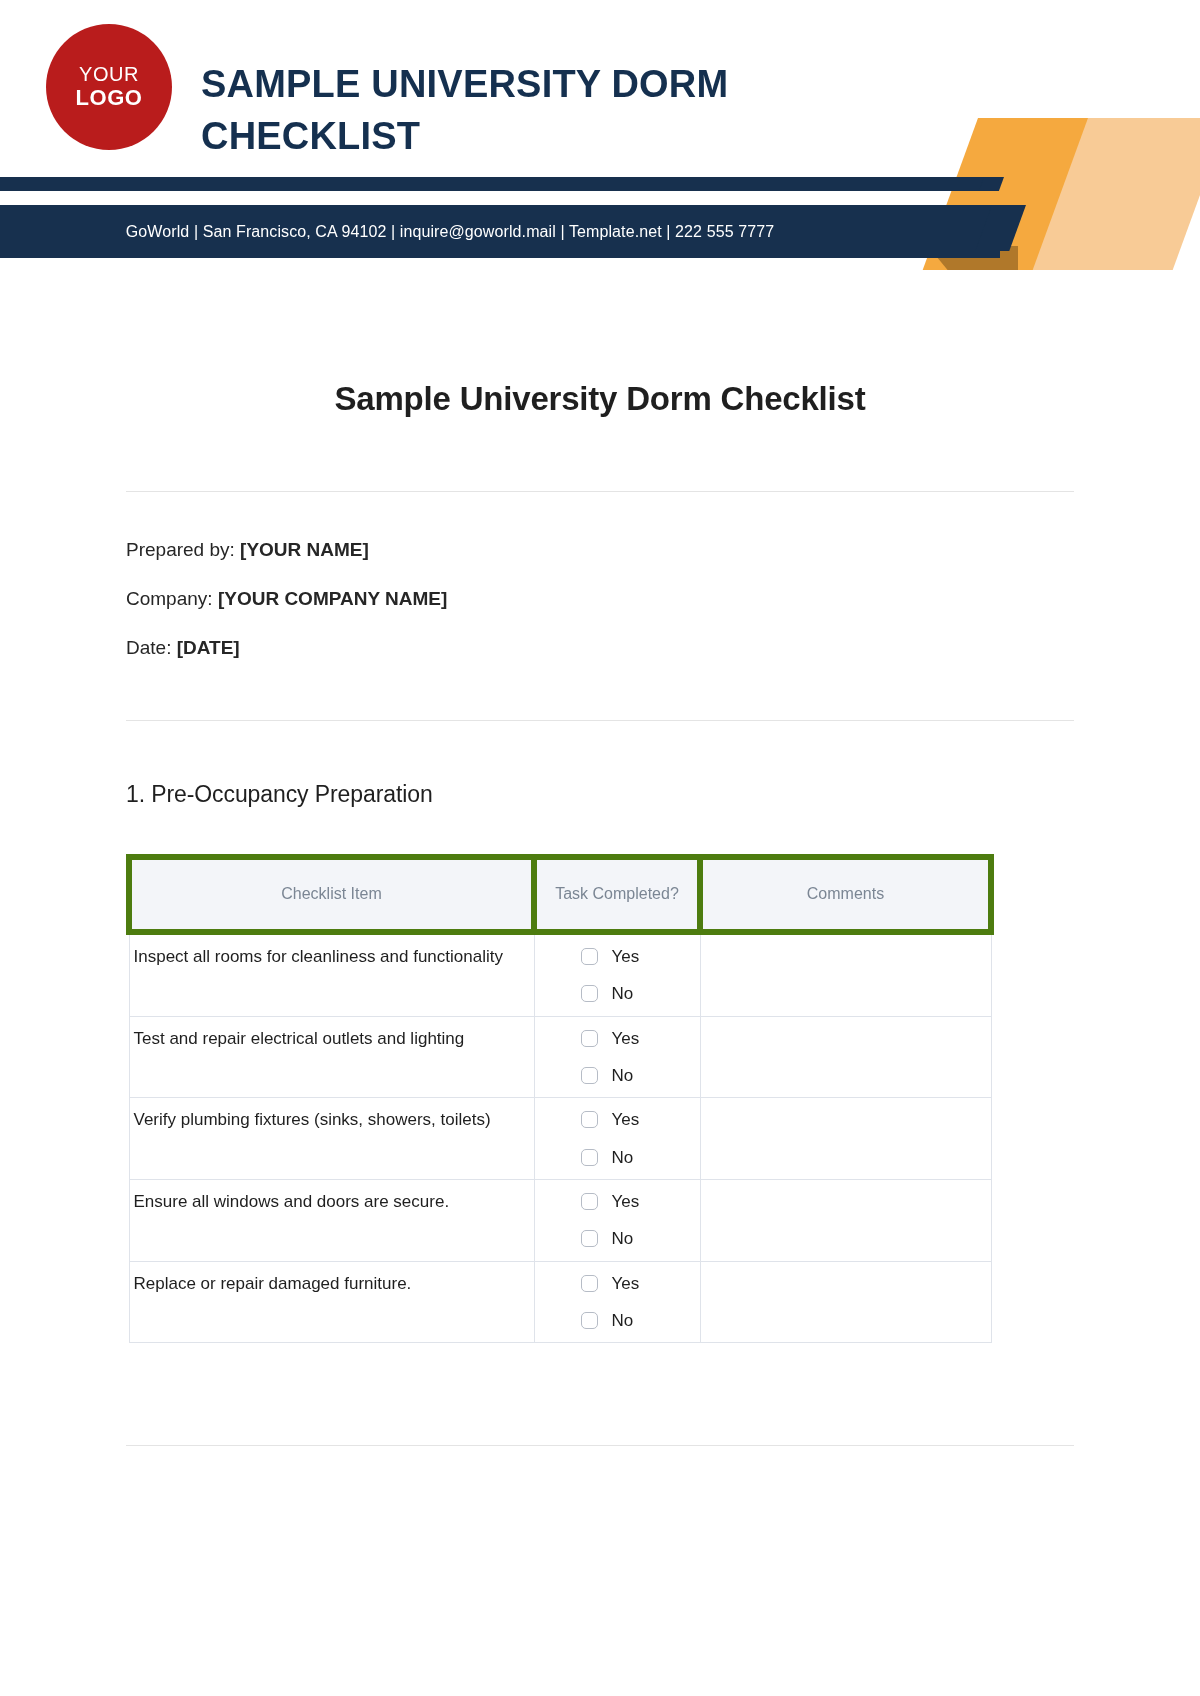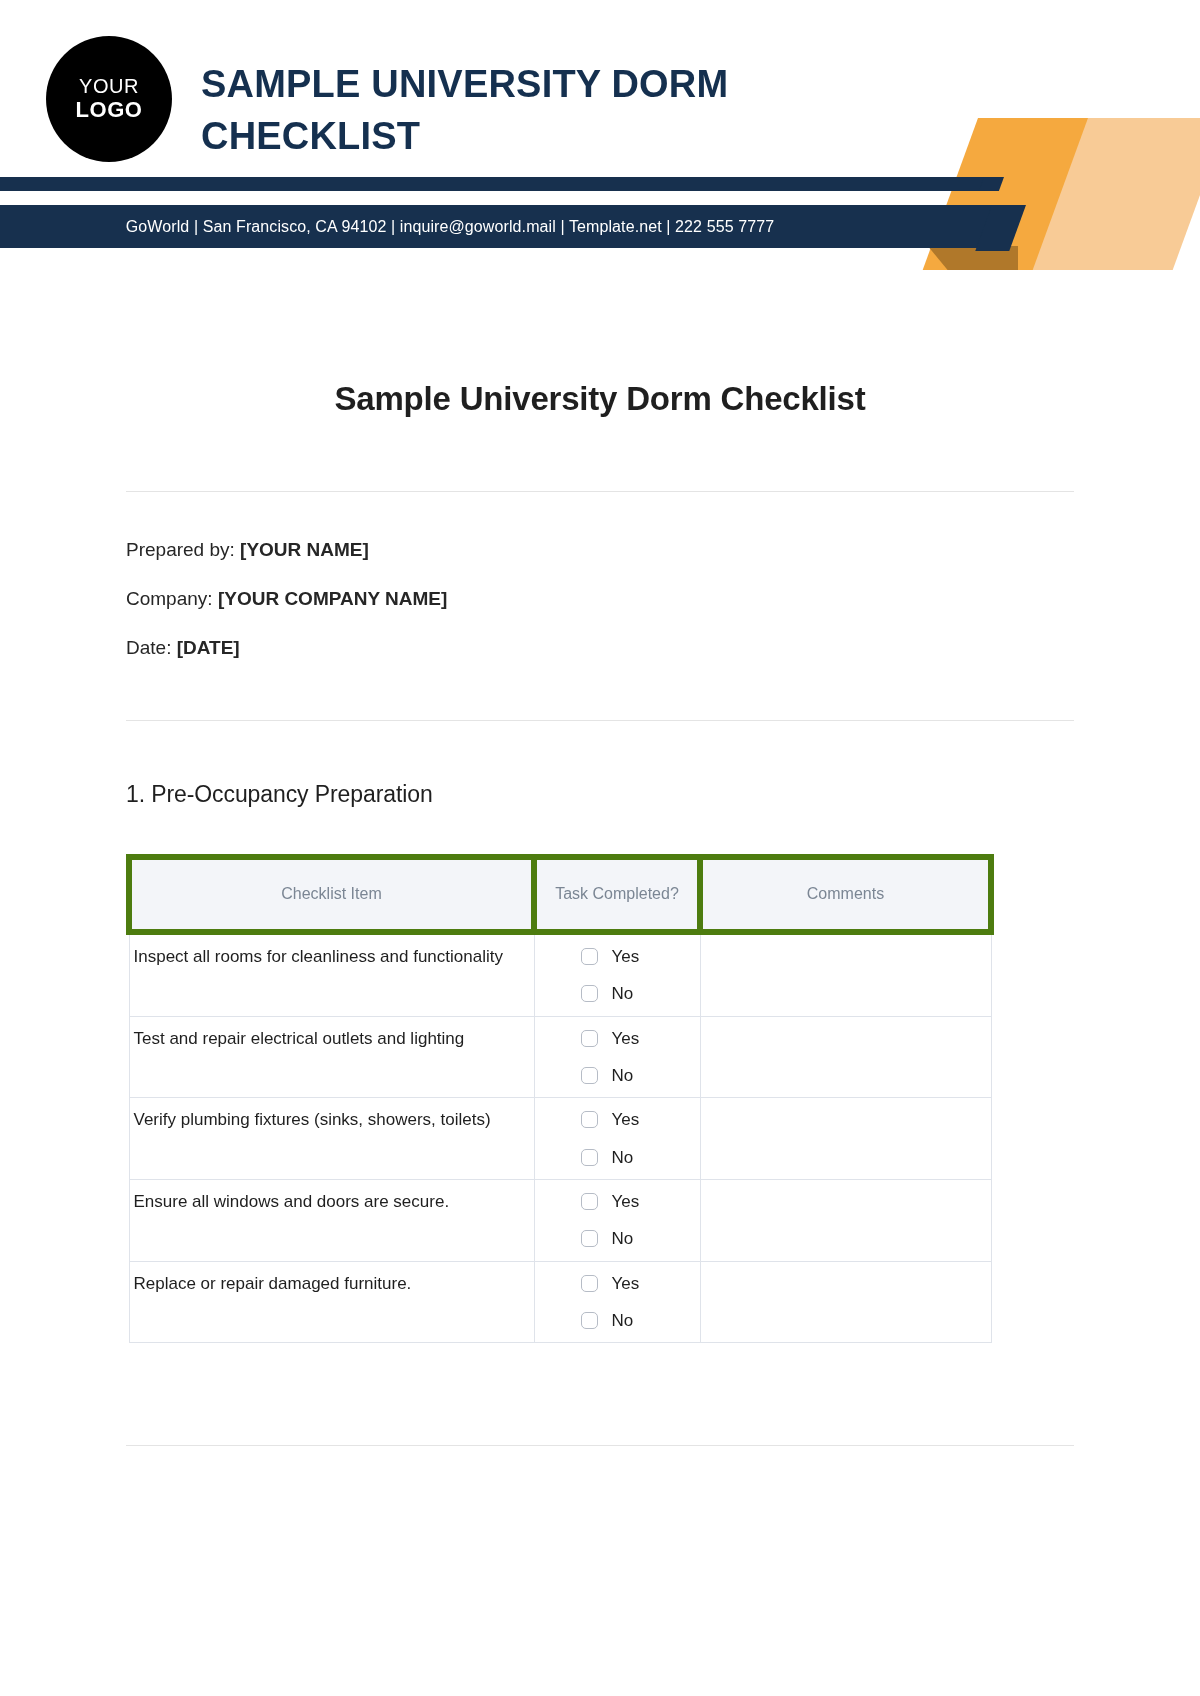--- a/index.html
+++ b/index.html
@@ -66,25 +66,25 @@
     left: 8px;
     width: 110px;
     height: 24px;
     background: #b0782a;
     clip-path: polygon(18% 0, 100% 0, 100% 100%, 36% 100%);
   }
 
   .logo {
     position: absolute;
     left: 46px;
-    top: 36px;
+    top: 24px;
     width: 126px;
     height: 126px;
     border-radius: 50%;
-    background: #000000;
+    background: #b91c1c;
     display: flex;
     flex-direction: column;
     align-items: center;
     justify-content: center;
     color: #ffffff;
     line-height: 1.12;
   }
   .logo-your {
     font-size: 20px;
     font-weight: 300;
@@ -127,21 +127,21 @@
     background: #17304e;
     transform: skewX(-20deg);
     transform-origin: top left;
   }
 
   .bar-contact {
     position: absolute;
     left: 0;
     top: 205px;
     width: 1000px;
-    height: 43px;
+    height: 53px;
     background: #17304e;
     display: flex;
     align-items: center;
   }
   .bar-contact::after {
     content: "";
     position: absolute;
     right: -26px;
     top: 0;
     width: 34px;

